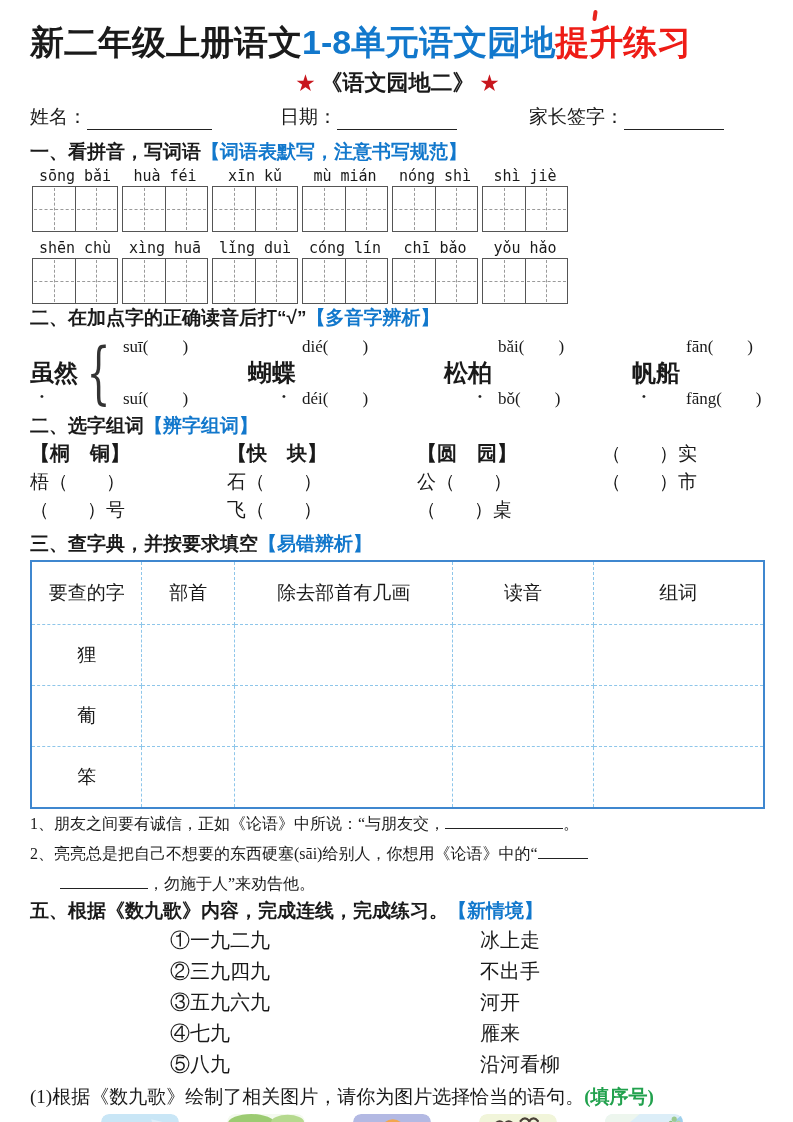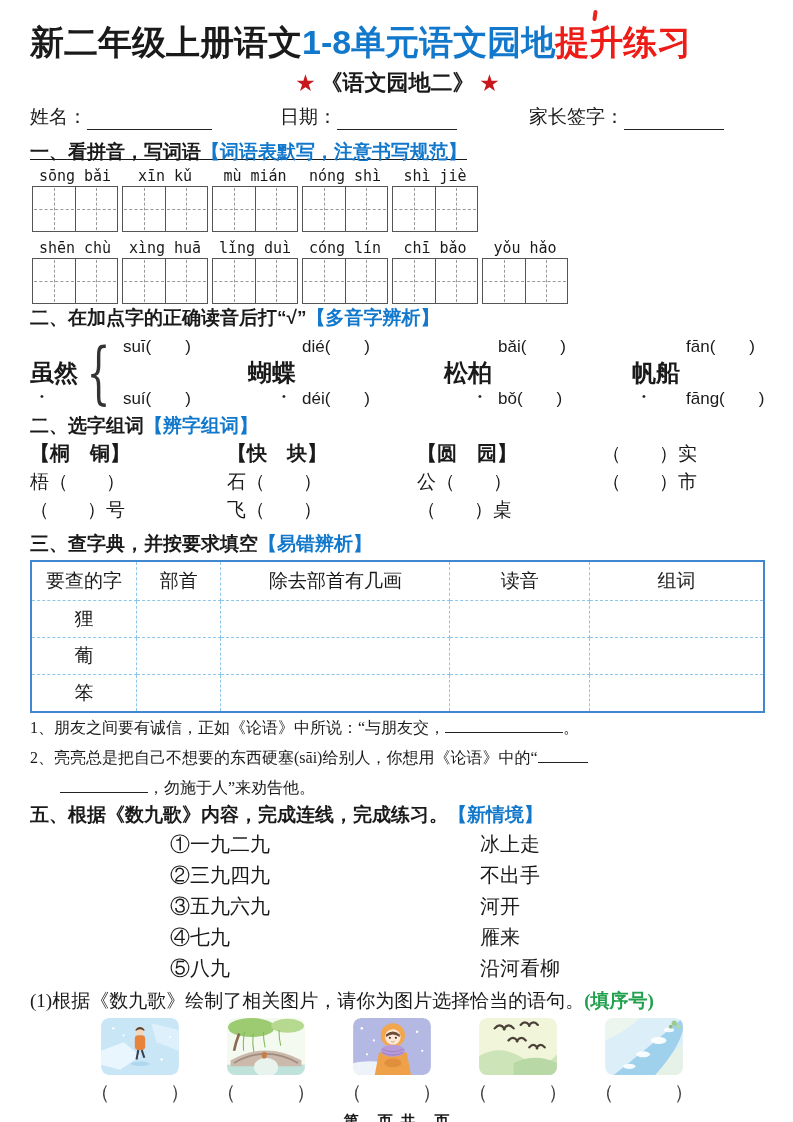--- a/index.html
+++ b/index.html
@@ -49,34 +49,34 @@
   .pp-row{display:flex;margin-top:4px;height:78px;align-items:center;}
   .pp-group{display:flex;align-items:center;}
   .pp-word{font-size:24px;font-weight:bold;white-space:nowrap;}
   .pchar{position:relative;display:inline-block;}
   .pchar.dot::after{content:"•";position:absolute;left:50%;bottom:-13px;
                     transform:translateX(-50%);font-size:11px;color:#222;}
   .pp-brace{font-family:"DejaVu Serif",serif;font-size:58px;font-weight:200;
             transform:scale(0.65,1.15);margin:0 0 0 2px;color:#333;line-height:1;}
   .pp-opts{display:flex;flex-direction:column;justify-content:space-between;
            height:74px;margin-left:6px;}
-  .pp-opt{font-family:Liberation Sans, sans-serif;font-size:17px;line-height:22px;
+  .pp-opt{font-family:Liberation Serif, serif;font-size:17px;line-height:22px;
           white-space:pre;}
   .g1{width:218px;} .g2{width:196px;} .g3{width:188px;}
 
   
   .xz-grid{display:grid;grid-template-columns:197px 190px 185px 1fr;margin-top:2px;}
   .xz-opts{font-size:20px;font-weight:bold;height:27px;line-height:26px;}
   .xz-r{font-size:19px;height:28px;line-height:28px;white-space:pre;}
 
   
   .dict-table{width:100%;border-collapse:collapse;margin-top:4px;
               border:2px solid #3f87cf;table-layout:fixed;}
   .dict-table th,.dict-table td{border:1px dashed #8ec6ea;font-weight:normal;
-              font-size:19px;text-align:center;padding:4px;}
+              font-size:19px;text-align:center;padding:16px;}
   .dict-table th{height:30px;}
   .dict-table td{height:28px;}
   .c1{width:14%;} .c2{width:11%;} .c3{width:32%;} .c4{width:19%;} .c5{width:24%;}
 
   
   .q-line{font-size:16px;line-height:30px;}
   .q-blank{display:inline-block;border-bottom:1.5px solid #222;height:16px;
            vertical-align:baseline;}
   .qb1{width:118px;} .qb2{width:50px;} .qb3{width:88px;margin-left:30px;}
 
@@ -112,26 +112,33 @@
 
   <div class="info-row">
     <span>姓名：</span>
       <span class="blank b-name"></span>
     <span>日期：</span>
       <span class="blank b-date"></span>
     <span>家长签字：</span>
       <span class="blank b-sign"></span>
   </div>
 
-  <div class="sec-head" style="margin-top:10px;text-decoration:underline;">
+  <div class="sec-head" style="margin-top:10px;">
     <span>一、看拼音，写词语</span><span class="sec-tag">【词语表默写，注意书写规范】</span>
   </div>
   <div class="py-row">
     <div class="py-col">
         <div class="py-text">sōng bǎi</div>
+        <div class="tian">
+          <div class="tcell"></div>
+          <div class="tcell"></div>
+        </div>
+      </div>
+    <div class="py-col">
+        <div class="py-text">huà féi</div>
         <div class="tian">
           <div class="tcell"></div>
           <div class="tcell"></div>
         </div>
       </div>
     <div class="py-col">
         <div class="py-text">xīn kǔ</div>
         <div class="tian">
           <div class="tcell"></div>
           <div class="tcell"></div>

